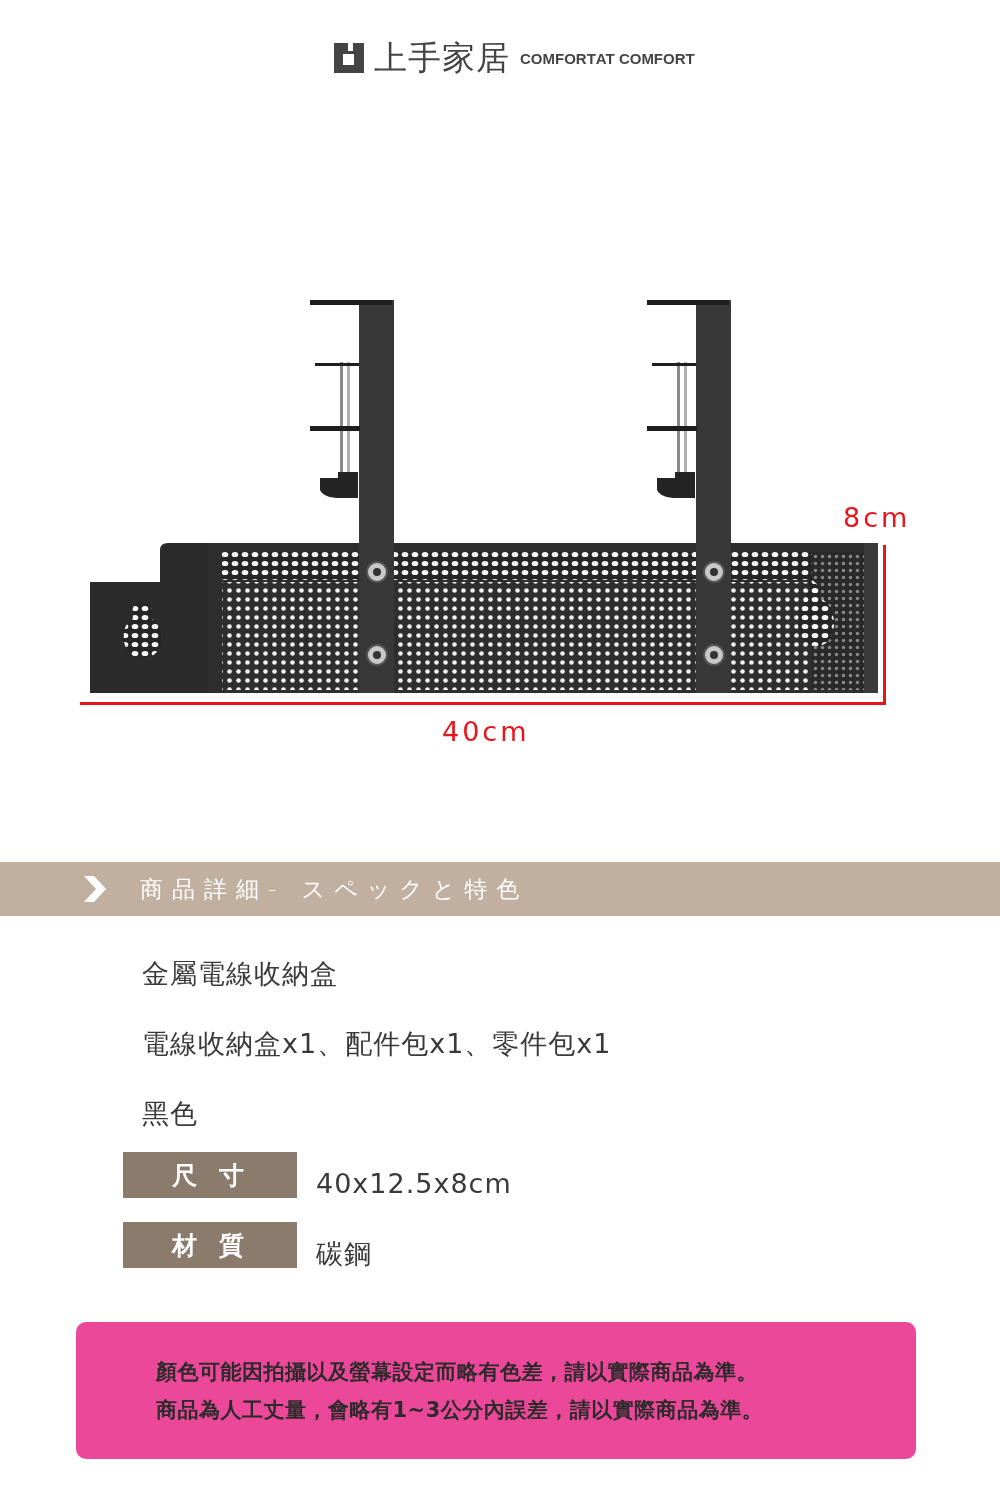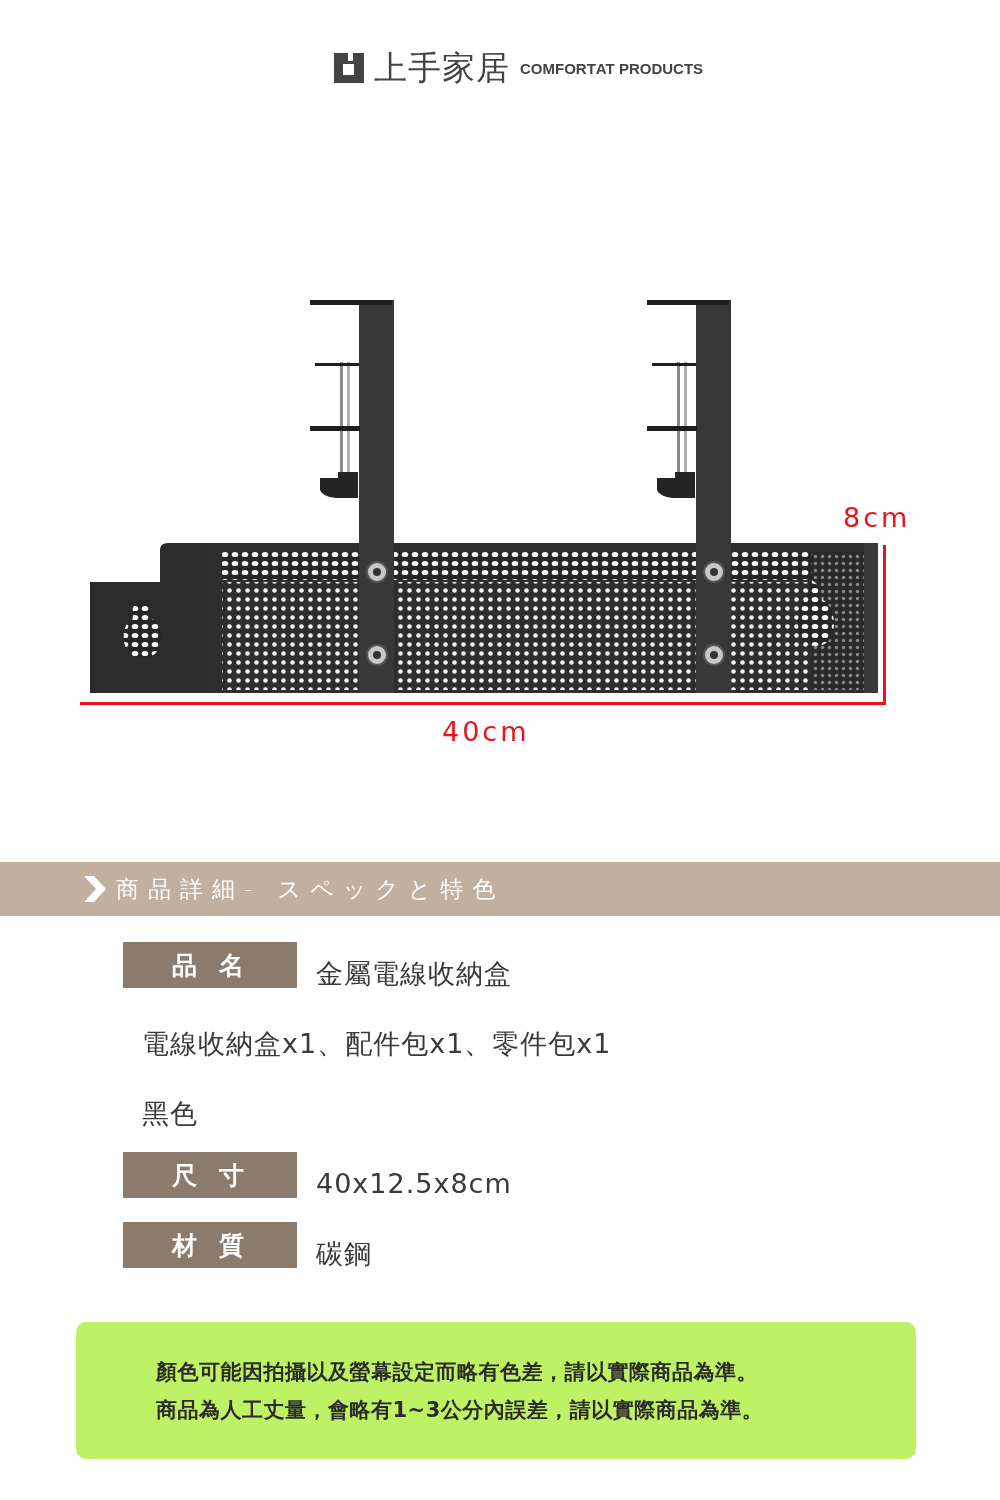--- a/index.html
+++ b/index.html
@@ -1,56 +1,56 @@
 <!DOCTYPE html>
 <html><head>
 <meta charset="utf-8">
 <style>
   html, body { margin:0; padding:0; background:#ffffff; }
   body { width:1000px; height:1500px; position:relative; overflow:hidden; font-family:"DejaVu Sans", sans-serif; }
 
   
-  .logo { position:absolute; left:334px; top:48px; height:40px; display:flex; align-items:center; }
+  .logo { position:absolute; left:334px; top:38px; height:40px; display:flex; align-items:center; }
   .logo-mark { width:30px; height:30px; background:#444; position:relative; margin-right:10px; }
   .logo-mark::after { content:""; position:absolute; left:9px; top:11px; width:11px; height:11px; background:#fff; }
   .logo-mark::before { content:""; position:absolute; left:14px; top:0; width:5px; height:8px; background:#fff; }
   .logo-cn { font-size:33px; color:#444; letter-spacing:1px; line-height:40px; margin-right:10px; }
   .logo-en { display:flex; flex-direction:row; font-family:"Liberation Sans", sans-serif; font-weight:bold; color:#444; font-size:15px; line-height:17px; }
 
   
   .figure { position:absolute; left:0; top:280px; width:888px; height:480px; }
   .figure svg { position:absolute; left:0; top:0; }
   .dim-label { position:absolute; color:#e8141b; font-family:"DejaVu Sans", sans-serif; font-size:27px; letter-spacing:3px; }
   .dim-h { left:843px; top:222px; }
   .dim-w { left:442px; top:436px; }
 
   
-  .section-bar { position:absolute; left:0; top:862px; width:1000px; height:54px; background:#c1b09f; display:flex; align-items:center; }
+  .section-bar { position:absolute; left:0; top:862px; width:1000px; height:54px; background:#c1b09f; display:flex; align-items:center;gap:24px; }
   .section-chev { margin-left:82px; width:24px; height:26px; }
   .section-title { color:#fff; font-size:23px; letter-spacing:9px; margin-left:10px; font-weight:300; }
 
   
   .spec { position:absolute; left:123px; top:942px; width:760px; }
   .spec-row { display:flex; align-items:center; height:46px; margin-bottom:24px; }
   .spec-key { width:174px; height:46px; background:#8a7b6c; color:#fff; font-size:25px; font-weight:bold; display:flex; align-items:center; justify-content:center; letter-spacing:22px; padding-left:18px; box-sizing:border-box; }
   .spec-val { margin-left:19px; font-size:27px; color:#3a3a3a; letter-spacing:1px;margin-top:17px; }
 
   
-  .note { position:absolute; left:76px; top:1322px; width:840px; height:137px; background:#bef264; border-radius:10px; display:flex; flex-direction:column; justify-content:center; padding-left:80px; box-sizing:border-box; }
+  .note { position:absolute; left:76px; top:1322px; width:840px; height:137px; background:#ec4899; border-radius:10px; display:flex; flex-direction:column; justify-content:center; padding-left:80px; box-sizing:border-box; }
   .note-line { font-size:21px; color:#2b2b2b; font-weight:bold; line-height:38px; letter-spacing:0.5px; }
 </style>
 </head>
 <body>
 
 <div class="logo">
   <div class="logo-mark"></div>
   <div class="logo-cn">上手家居</div>
   <div class="logo-en">
     <span>COMFORT</span>
-    <span>AT PRODUCTS</span>
+    <span>AT COMFORT</span>
   </div>
 </div>
 
 <div class="figure">
   <svg width="1000" height="480" viewBox="0 0 1000 480">
     <defs>
       <pattern id="mesh" width="9" height="9" patternUnits="userSpaceOnUse">
         <rect width="9" height="9" fill="#2e2e2e"></rect>
         <circle cx="4.5" cy="4.5" r="2.3" fill="#f2f2f2"></circle>
       </pattern>
@@ -115,21 +115,20 @@
 
 <div class="section-bar">
   <svg class="section-chev" viewBox="0 0 24 26">
     <path d="M2 0 L12 0 L24 13 L12 26 L2 26 L14 13 Z" fill="#ffffff"></path>
   </svg>
   <div class="section-title">商品詳細- スペックと特色</div>
 </div>
 
 <div class="spec">
   <div class="spec-row">
-    <div class="spec-key">品名</div>
     <div class="spec-val">金屬電線收納盒</div>
   </div>
   <div class="spec-row">
     <div class="spec-val">電線收納盒x1、配件包x1、零件包x1</div>
   </div>
   <div class="spec-row">
     <div class="spec-val">黑色</div>
   </div>
   <div class="spec-row">
     <div class="spec-key">尺寸</div>

